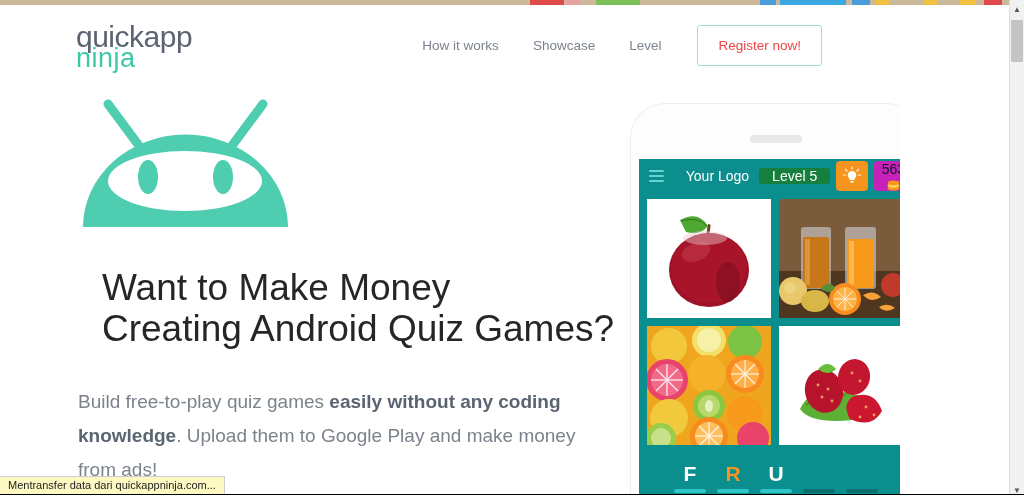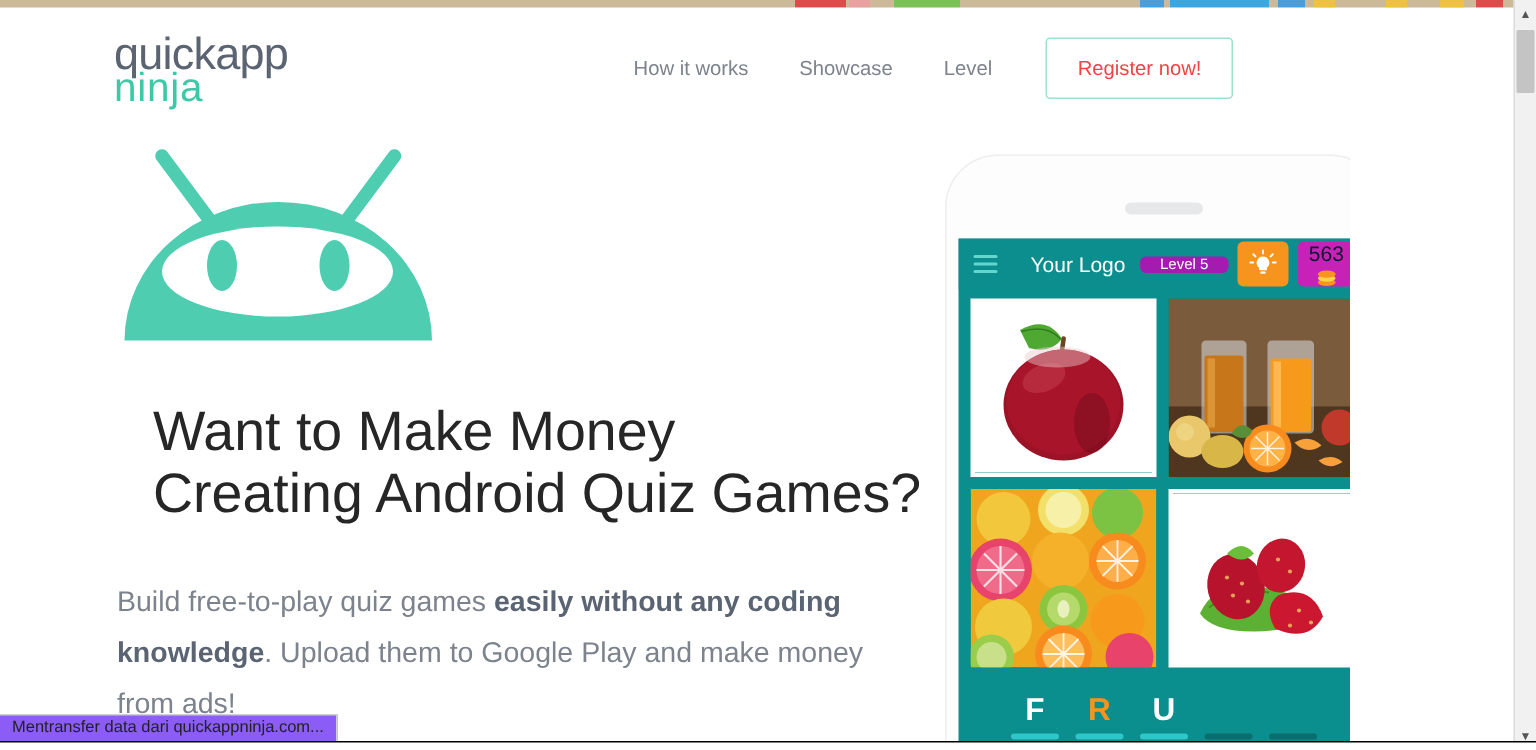--- a/index.html
+++ b/index.html
@@ -30,21 +30,21 @@
   #scrollbar-up { top:2px; }
   #scrollbar-down { bottom:2px; }
   #scrollbar-thumb {
     position:absolute; top:20px; left:1px; width:12px; height:42px;
     background:#c4c4c4; border-radius:1px;
   }
 
   #status-bar {
     position:absolute; left:0; bottom:6px; height:18px;
     padding:2px 8px 0 8px;
-    background:#8b5cf6; border:1px solid #cfcfcf; border-left:none; border-bottom:none;
+    background:#fef9c3; border:1px solid #cfcfcf; border-left:none; border-bottom:none;
     font-size:11px; color:#222; white-space:nowrap;
     z-index:50;
   }
   #window-bottom-edge {
     position:absolute; left:0; bottom:0; width:1024px; height:6px;
     background:#ffffff; border-top:1px solid #000;
   }
 
   
   #page {
@@ -119,22 +119,22 @@
     position:relative; height:34px; width:100%;
     display:flex; align-items:center; background:#0d8e8e;
     padding-left:10px;
   }
   #hamburger-icon { width:16px; display:flex; flex-direction:column; gap:3px; cursor:pointer; }
   #hamburger-icon span { display:block; height:2px; background:#63d6cf; border-radius:1px; }
   #app-logo-text {
     color:#ffffff; font-size:14px; margin-left:22px; white-space:nowrap;
   }
   #level-badge {
-    margin-left:10px; background:#a21caf; color:#ffffff;
-    font-size:10px; padding:0 13px; border-radius:4px; white-space:nowrap;
+    margin-left:10px; background:#15803d; color:#ffffff;
+    font-size:14px; padding:0 13px; border-radius:4px; white-space:nowrap;
   }
   #hint-button {
     margin-left:6px; width:34px; height:30px; background:#f7941d;
     border-radius:4px; display:flex; align-items:center; justify-content:center;
     cursor:pointer;
   }
   #coins-badge {
     margin-left:6px; background:#c622b8; color:#0f172a;
     font-size:14px; height:30px; border-radius:4px;
     display:flex; align-items:center; gap:3px; padding:0 8px; white-space:nowrap;flex-direction:column;

